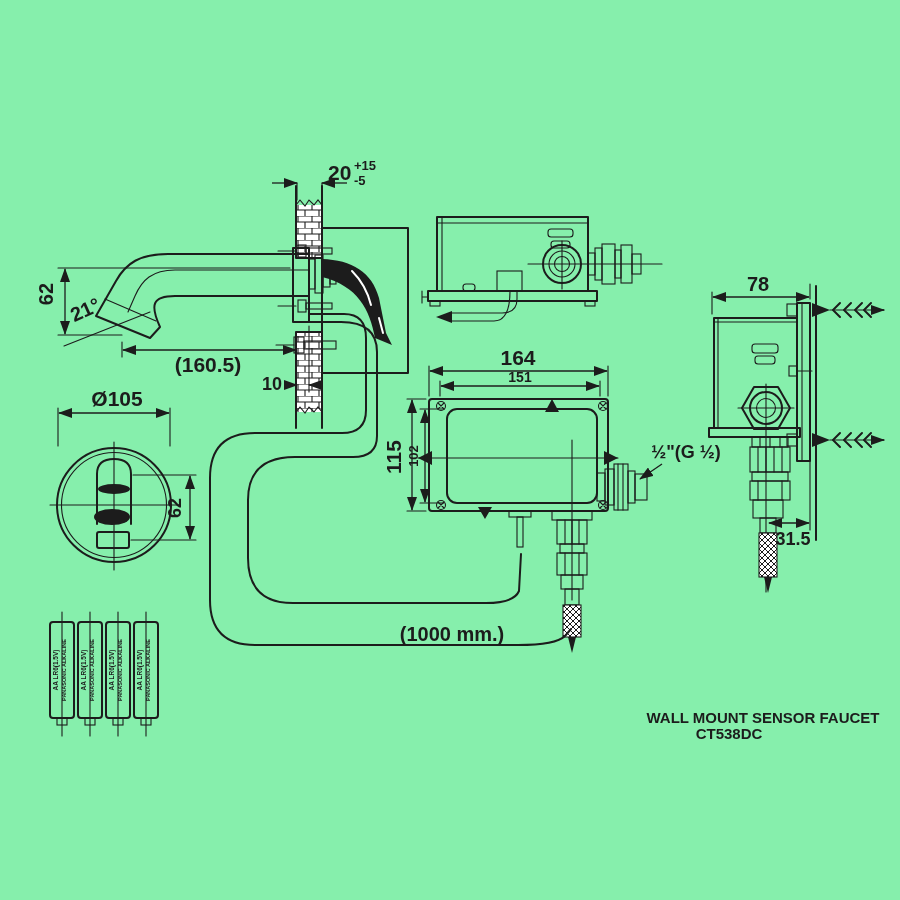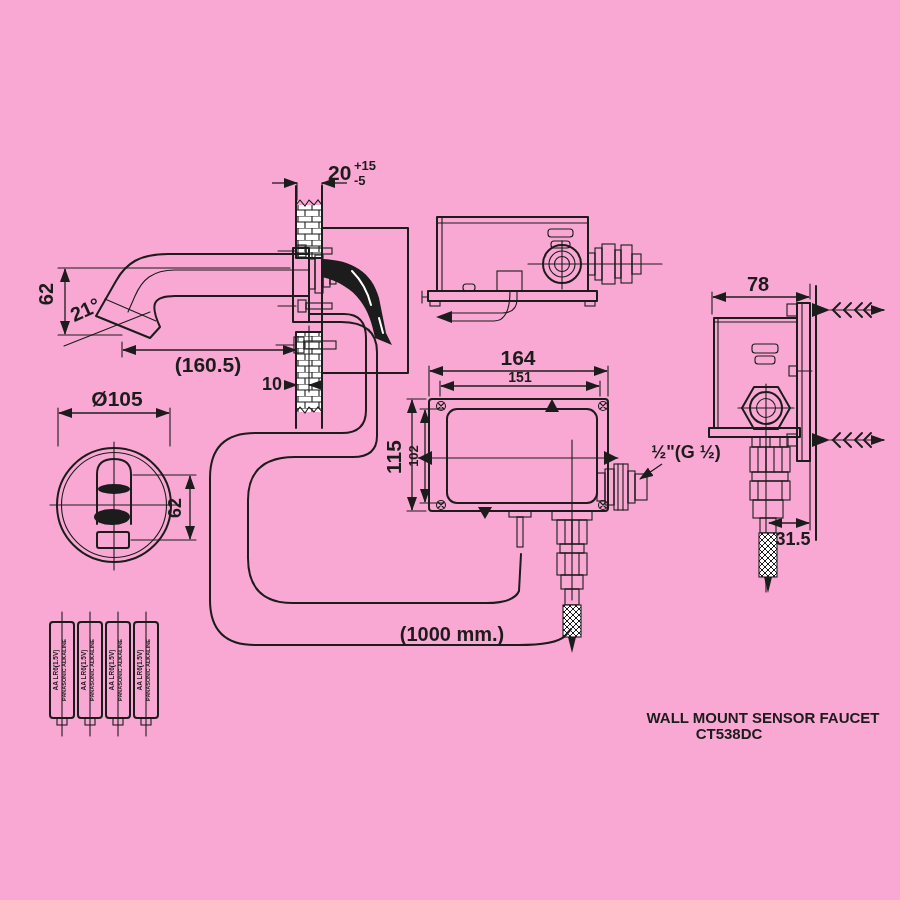--- a/index.html
+++ b/index.html
@@ -1,16 +1,16 @@
 <!DOCTYPE html>
 <html><head>
 <meta charset="utf-8">
 <style>
   html,body{margin:0;padding:0;background:#fff;}
-  .sheet{position:relative;width:900px;height:900px;background:#f9a8d4;overflow:hidden;
+  .sheet{position:relative;width:900px;height:900px;background:#86efac;overflow:hidden;
          font-family:"Liberation Sans",sans-serif;}
   svg{display:block;}
   .ln{stroke:#1c1c1c;fill:none;stroke-width:2;stroke-linecap:round;stroke-linejoin:round;}
   .thin{stroke:#1c1c1c;fill:none;stroke-width:1.1;stroke-linecap:round;}
   .dim{stroke:#1c1c1c;fill:none;stroke-width:1.3;}
   .fill{fill:#1c1c1c;stroke:none;}
   .wht{stroke:#ffffff;fill:none;stroke-width:2;stroke-linecap:round;}
   text{fill:#1c1c1c;font-family:"Liberation Sans",sans-serif;font-weight:bold;}
   .t21{font-size:21px;} .t20{font-size:20px;} .t18{font-size:18px;}
   .t15{font-size:15px;} .t14{font-size:14px;} .t13{font-size:13px;}

